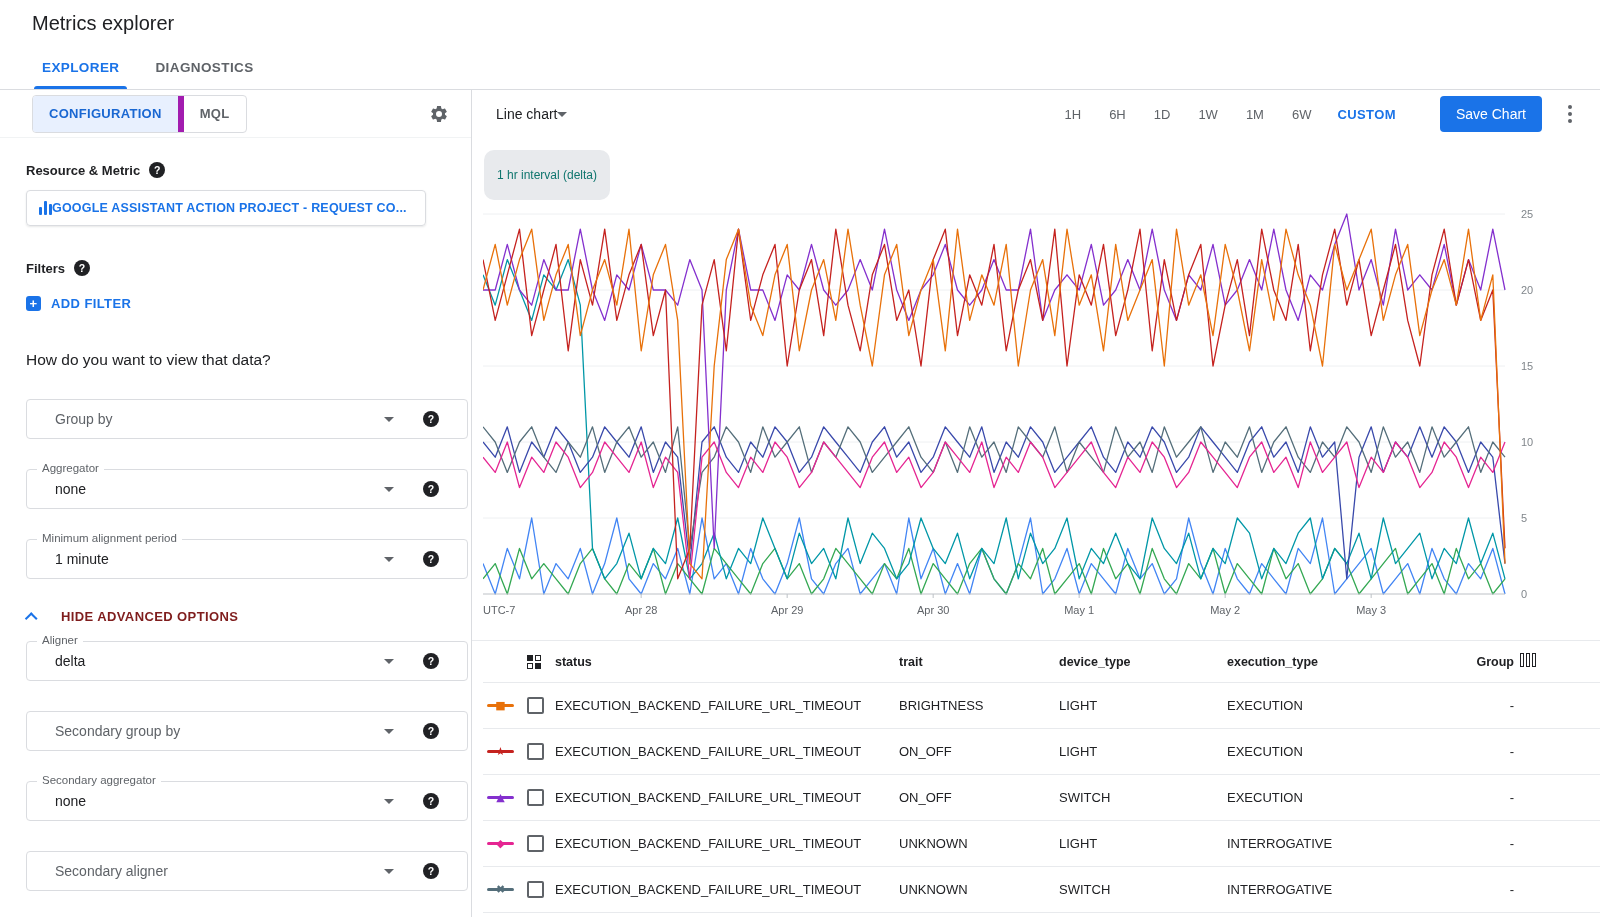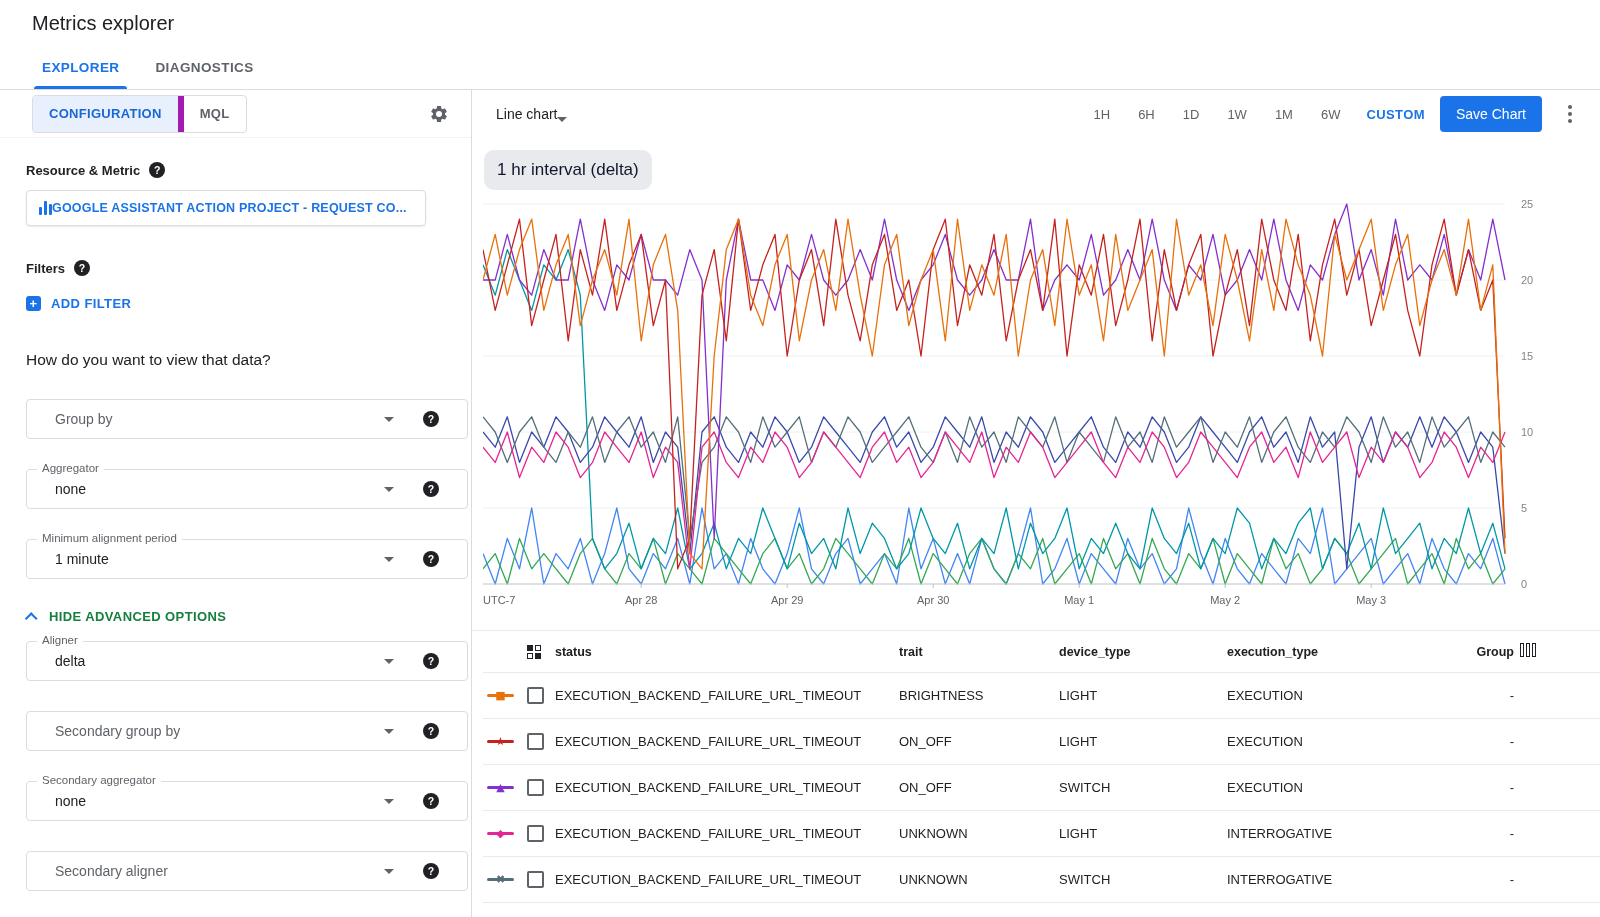--- a/index.html
+++ b/index.html
@@ -33,33 +33,33 @@
   .mt-filters{margin-top:34px;}
   .add-filter{margin-top:20px;display:flex;align-items:center;gap:10px;color:#1a73e8;font-size:13px;font-weight:700;letter-spacing:.4px;cursor:pointer;}
   .plus-box{width:15px;height:15px;background:#1a73e8;border-radius:3px;color:#fff;display:inline-flex;align-items:center;justify-content:center;font-size:13px;line-height:1;}
   .question{margin-top:40px;font-size:15.5px;font-weight:400;}
   .field{position:relative;height:40px;width:442px;border:1px solid #dadce0;border-radius:4px;display:flex;align-items:center;padding:0 28px;margin-top:30px;cursor:pointer;background:#fff;}
   .field.tight{margin-top:17px;}
   .field-label{position:absolute;top:-8px;left:10px;background:#fff;padding:0 5px;font-size:11.5px;color:#5f6368;}
   .field-value{flex:1;font-size:14px;color:#202124;}
   .field-value.placeholder{color:#5f6368;}
   .dd-arrow{width:0;height:0;border-left:5px solid transparent;border-right:5px solid transparent;border-top:5px solid #5f6368;margin-right:20px;}
-  .adv-toggle{margin-top:30px;display:flex;align-items:center;gap:14px;color:#15803d;font-size:13px;font-weight:700;letter-spacing:.4px;cursor:pointer;}
+  .adv-toggle{margin-top:30px;display:flex;align-items:center;gap:26px;color:#7f1d1d;font-size:13px;font-weight:700;letter-spacing:.4px;cursor:pointer;}
   .chev-up{width:9px;height:9px;border-top:2px solid #1a73e8;border-right:2px solid #1a73e8;transform:rotate(-45deg) translate(-1px,2px);}
   
   .chart-toolbar{height:48px;display:flex;align-items:center;padding:0 22px 0 24px;}
-  .chart-type{display:flex;align-items:flex-end;font-size:14px;color:#202124;cursor:pointer;}
+  .chart-type{display:flex;align-items:center;font-size:14px;color:#202124;cursor:pointer;}
   .toolbar-right{margin-left:auto;display:flex;align-items:center;}
   .time-btn{background:none;border:none;font:inherit;font-size:13px;font-weight:500;color:#5f6368;margin-left:28px;cursor:pointer;}
   .custom-btn{background:none;border:none;font:inherit;font-size:13px;font-weight:700;letter-spacing:.4px;color:#1a73e8;margin-left:26px;cursor:pointer;}
-  .save-btn{margin-left:15px;background:#1a73e8;color:#fff;border:none;border-radius:4px;height:36px;padding:9px 16px;font:inherit;font-size:14px;font-weight:500;cursor:pointer;}
+  .save-btn{margin-left:44px;background:#1a73e8;color:#fff;border:none;border-radius:4px;height:36px;padding:9px 16px;font:inherit;font-size:14px;font-weight:500;cursor:pointer;}
   .kebab{margin-left:20px;display:flex;flex-direction:column;gap:3px;padding:6px;cursor:pointer;}
   .kebab i{width:4px;height:4px;border-radius:50%;background:#5f6368;display:block;}
   .chip-row{margin:12px 0 0 12px;}
-  .chip{display:inline-block;background:#e8eaed;border-radius:10px;padding:10px 13px;font-size:17px;color:#0f172a;}
+  .chip{display:inline-block;background:#e8eaed;border-radius:10px;padding:18px 13px;font-size:12px;color:#0f766e;}
   .chart-wrap{margin:6px 0 0 11px;}
   
   .mtable{margin-top:14px;border-top:1px solid #e8eaed;padding-left:11px;}
   .trow{display:grid;grid-template-columns:44px 28px 344px 160px 168px 245px 48px 46px;align-items:center;height:46px;border-bottom:1px solid #e8eaed;font-size:13px;}
   .trow.header{height:42px;font-size:12.5px;font-weight:700;}
   .cell{overflow:hidden;white-space:nowrap;}
   .value-cell{text-align:right;padding-right:6px;}
   .marker-cell{position:relative;height:14px;width:27px;margin-left:4px;}
   .mline{position:absolute;left:0;right:0;top:50%;height:3px;margin-top:-1.5px;background:currentColor;border-radius:2px;}
   .mglyph{position:absolute;left:50%;top:50%;transform:translate(-50%,-52%);font-size:11px;font-family:"DejaVu Sans",sans-serif;}

